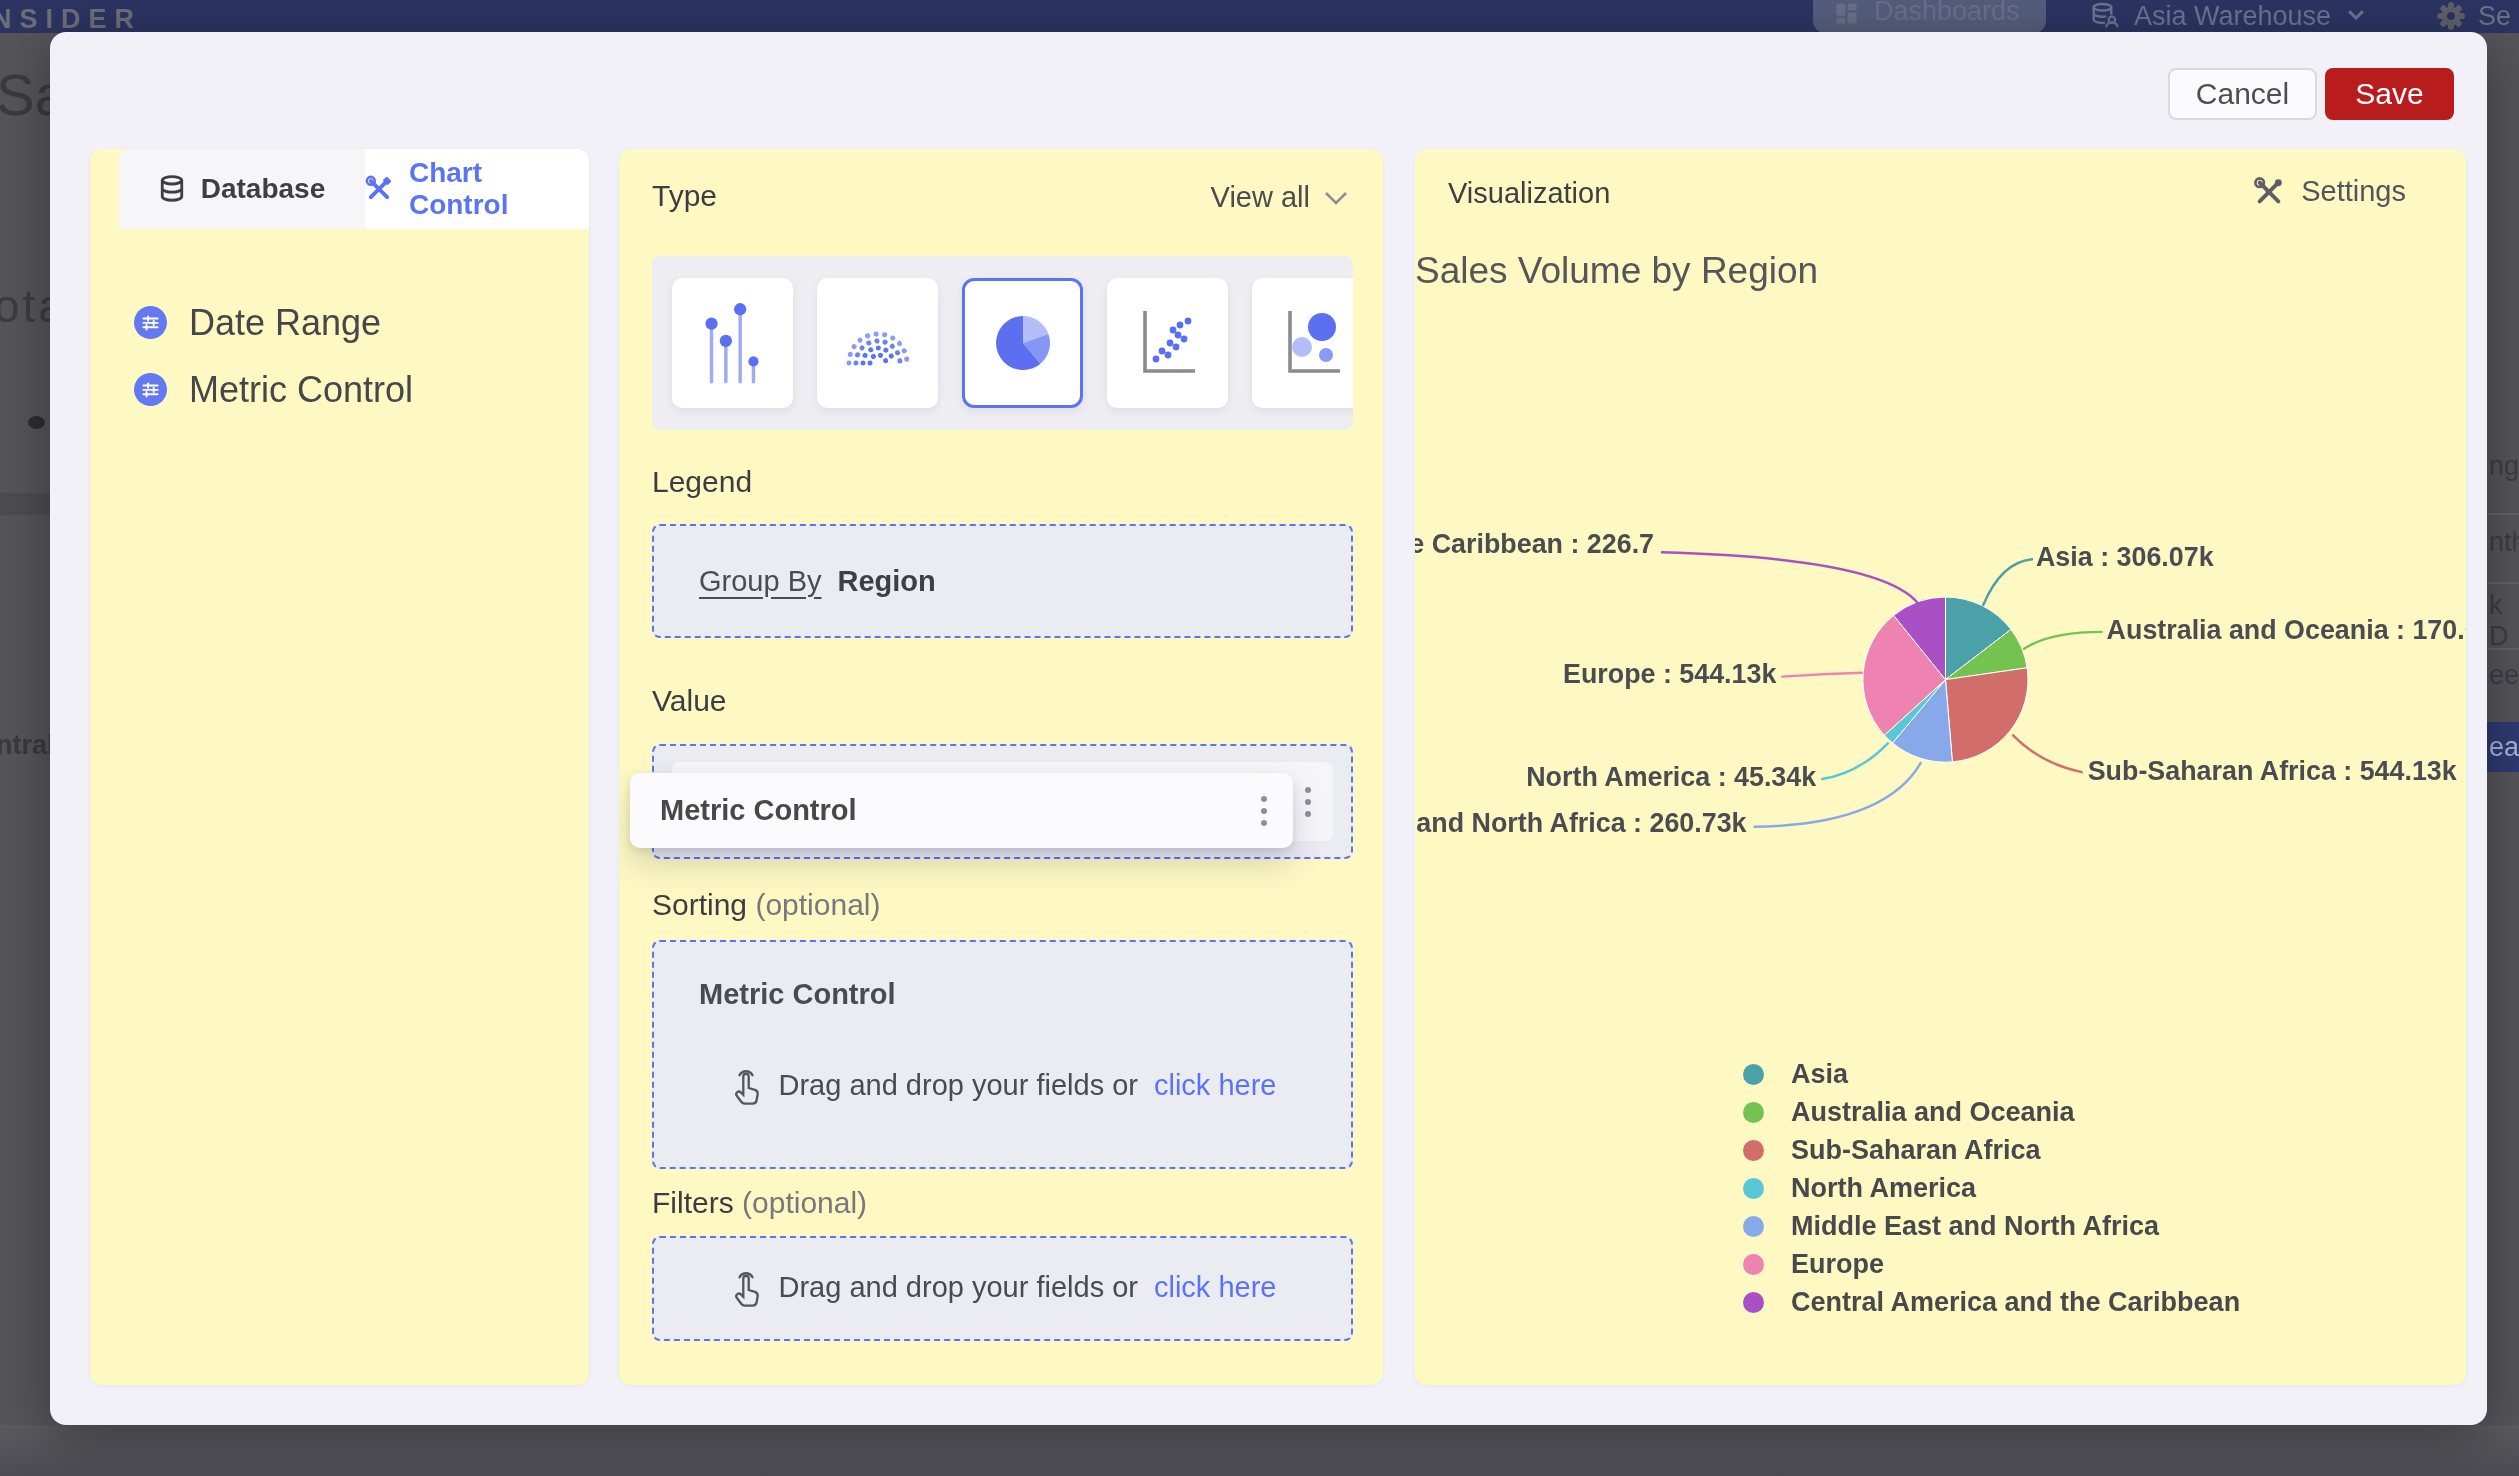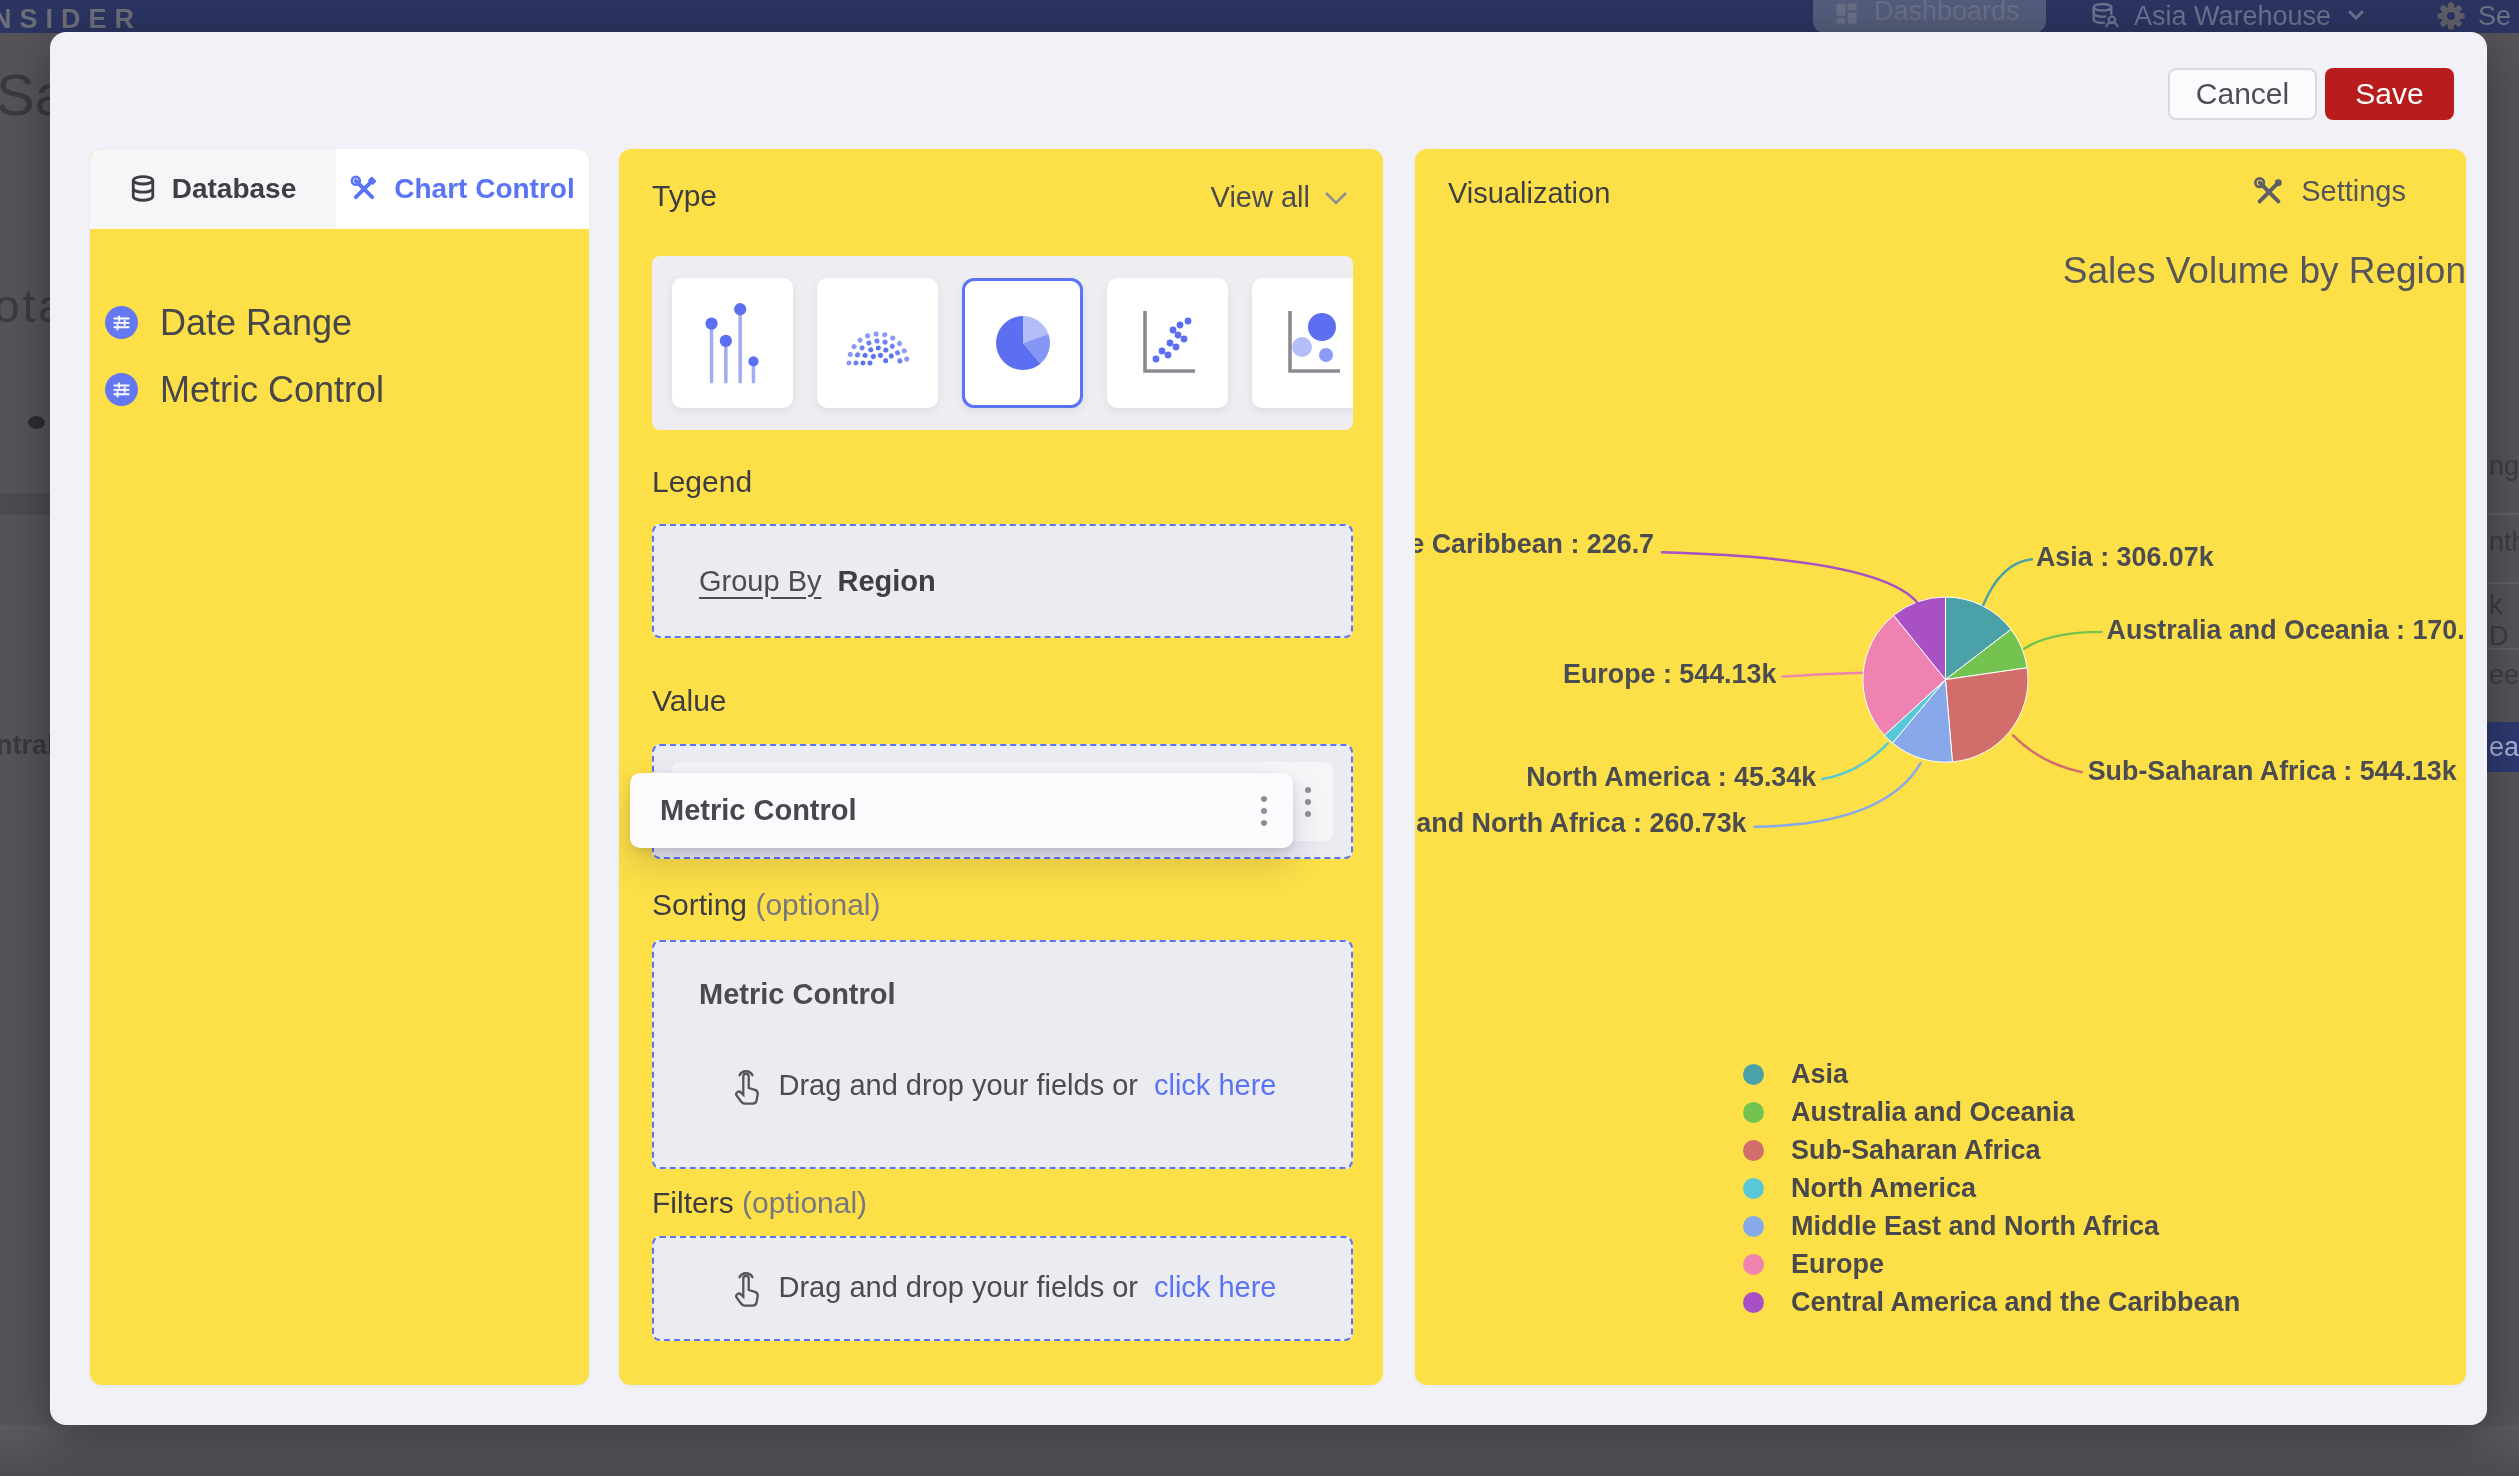--- a/index.html
+++ b/index.html
@@ -32,22 +32,22 @@
   .modal { position:absolute; left:50px; top:32px; width:2437px; height:1393px; background:#f1f1f7;
            border-radius:16px; z-index:3; box-shadow:0 12px 50px rgba(0,0,0,.35); }
   .modal-title { position:absolute; left:40px; top:28px; font-size:40px; font-weight:500; color:#3b3b41; }
   .btn-cancel { position:absolute; right:170px; top:36px; width:149px; height:52px; background:#fbfbfd;
                 border:2px solid #d9d9de; border-radius:8px; font-size:30px; color:#4e4e54;
                 display:flex; align-items:center; justify-content:center; cursor:pointer; }
   .btn-save { position:absolute; right:33px; top:36px; width:129px; height:52px; background:#b91c1c;
               border:none; border-radius:8px; font-size:30px; color:#fff;
               display:flex; align-items:center; justify-content:center; cursor:pointer; }
 
-  .panel { position:absolute; top:117px; height:1236px; background:#fde047; border-radius:12px;
-           box-shadow:0 1px 4px rgba(30,30,70,.05); }
+  .panel { position:absolute; top:117px; height:1236px; background:#fef9c3; border-radius:12px;
+           box-shadow:0 1px 4px rgba(30,30,70,.05);padding-left:29px; }
   .panel-left   { left:40px;   width:499px;  overflow:hidden; }
   .panel-middle { left:569px;  width:764px;  overflow:hidden; }
   .panel-right  { left:1365px; width:1051px; overflow:hidden; }
 
   
   .tabs { display:flex; height:80px; }
   .tab { display:flex; align-items:center; justify-content:center; gap:16px; font-size:28px; font-weight:700; cursor:pointer; }
   .tab-db { width:246px; background:#f6f6f9; color:#3e3e43; border-radius:12px 0 0 0; }
   .tab-cc { flex:1; background:#fff; color:#5b74f5; }
   .side-list { padding:60px 0 0 15px; }
@@ -87,21 +87,21 @@
               font-size:29px; color:#4a4a4f; }
   .drop-row .link { color:#5b74f5; cursor:pointer; }
   .box-filters { top:1087px; height:105px; }
   .kebab { display:flex; flex-direction:column; gap:6px; cursor:pointer; }
   .kebab i { width:6px; height:6px; border-radius:50%; background:#8f8f96; display:block; }
 
   
   .viz-head { position:absolute; left:33px; top:28px; font-size:29px; font-weight:500; color:#3e3e43; }
   .viz-settings { position:absolute; right:60px; top:26px; display:flex; align-items:center; gap:16px;
                   font-size:29px; color:#54545a; cursor:pointer; }
-  .viz-title { position:absolute; left:0; right:0; top:101px; text-align:right; font-size:37px;
+  .viz-title { position:absolute; left:0; right:0; top:101px; text-align:left; font-size:37px;
                font-weight:500; color:#55555a; }
   #pie-svg { position:absolute; left:0; top:80px; }
   .viz-legend { position:absolute; left:328px; top:906px; display:flex; flex-direction:column; }
   .legend-row { display:flex; align-items:center; height:38px; gap:27px; cursor:pointer; }
   .legend-dot { width:21px; height:21px; border-radius:50%; flex:none; }
   .legend-text { font-size:27px; font-weight:700; color:#48484d; }
 </style>
 </head>
 <body>
 

